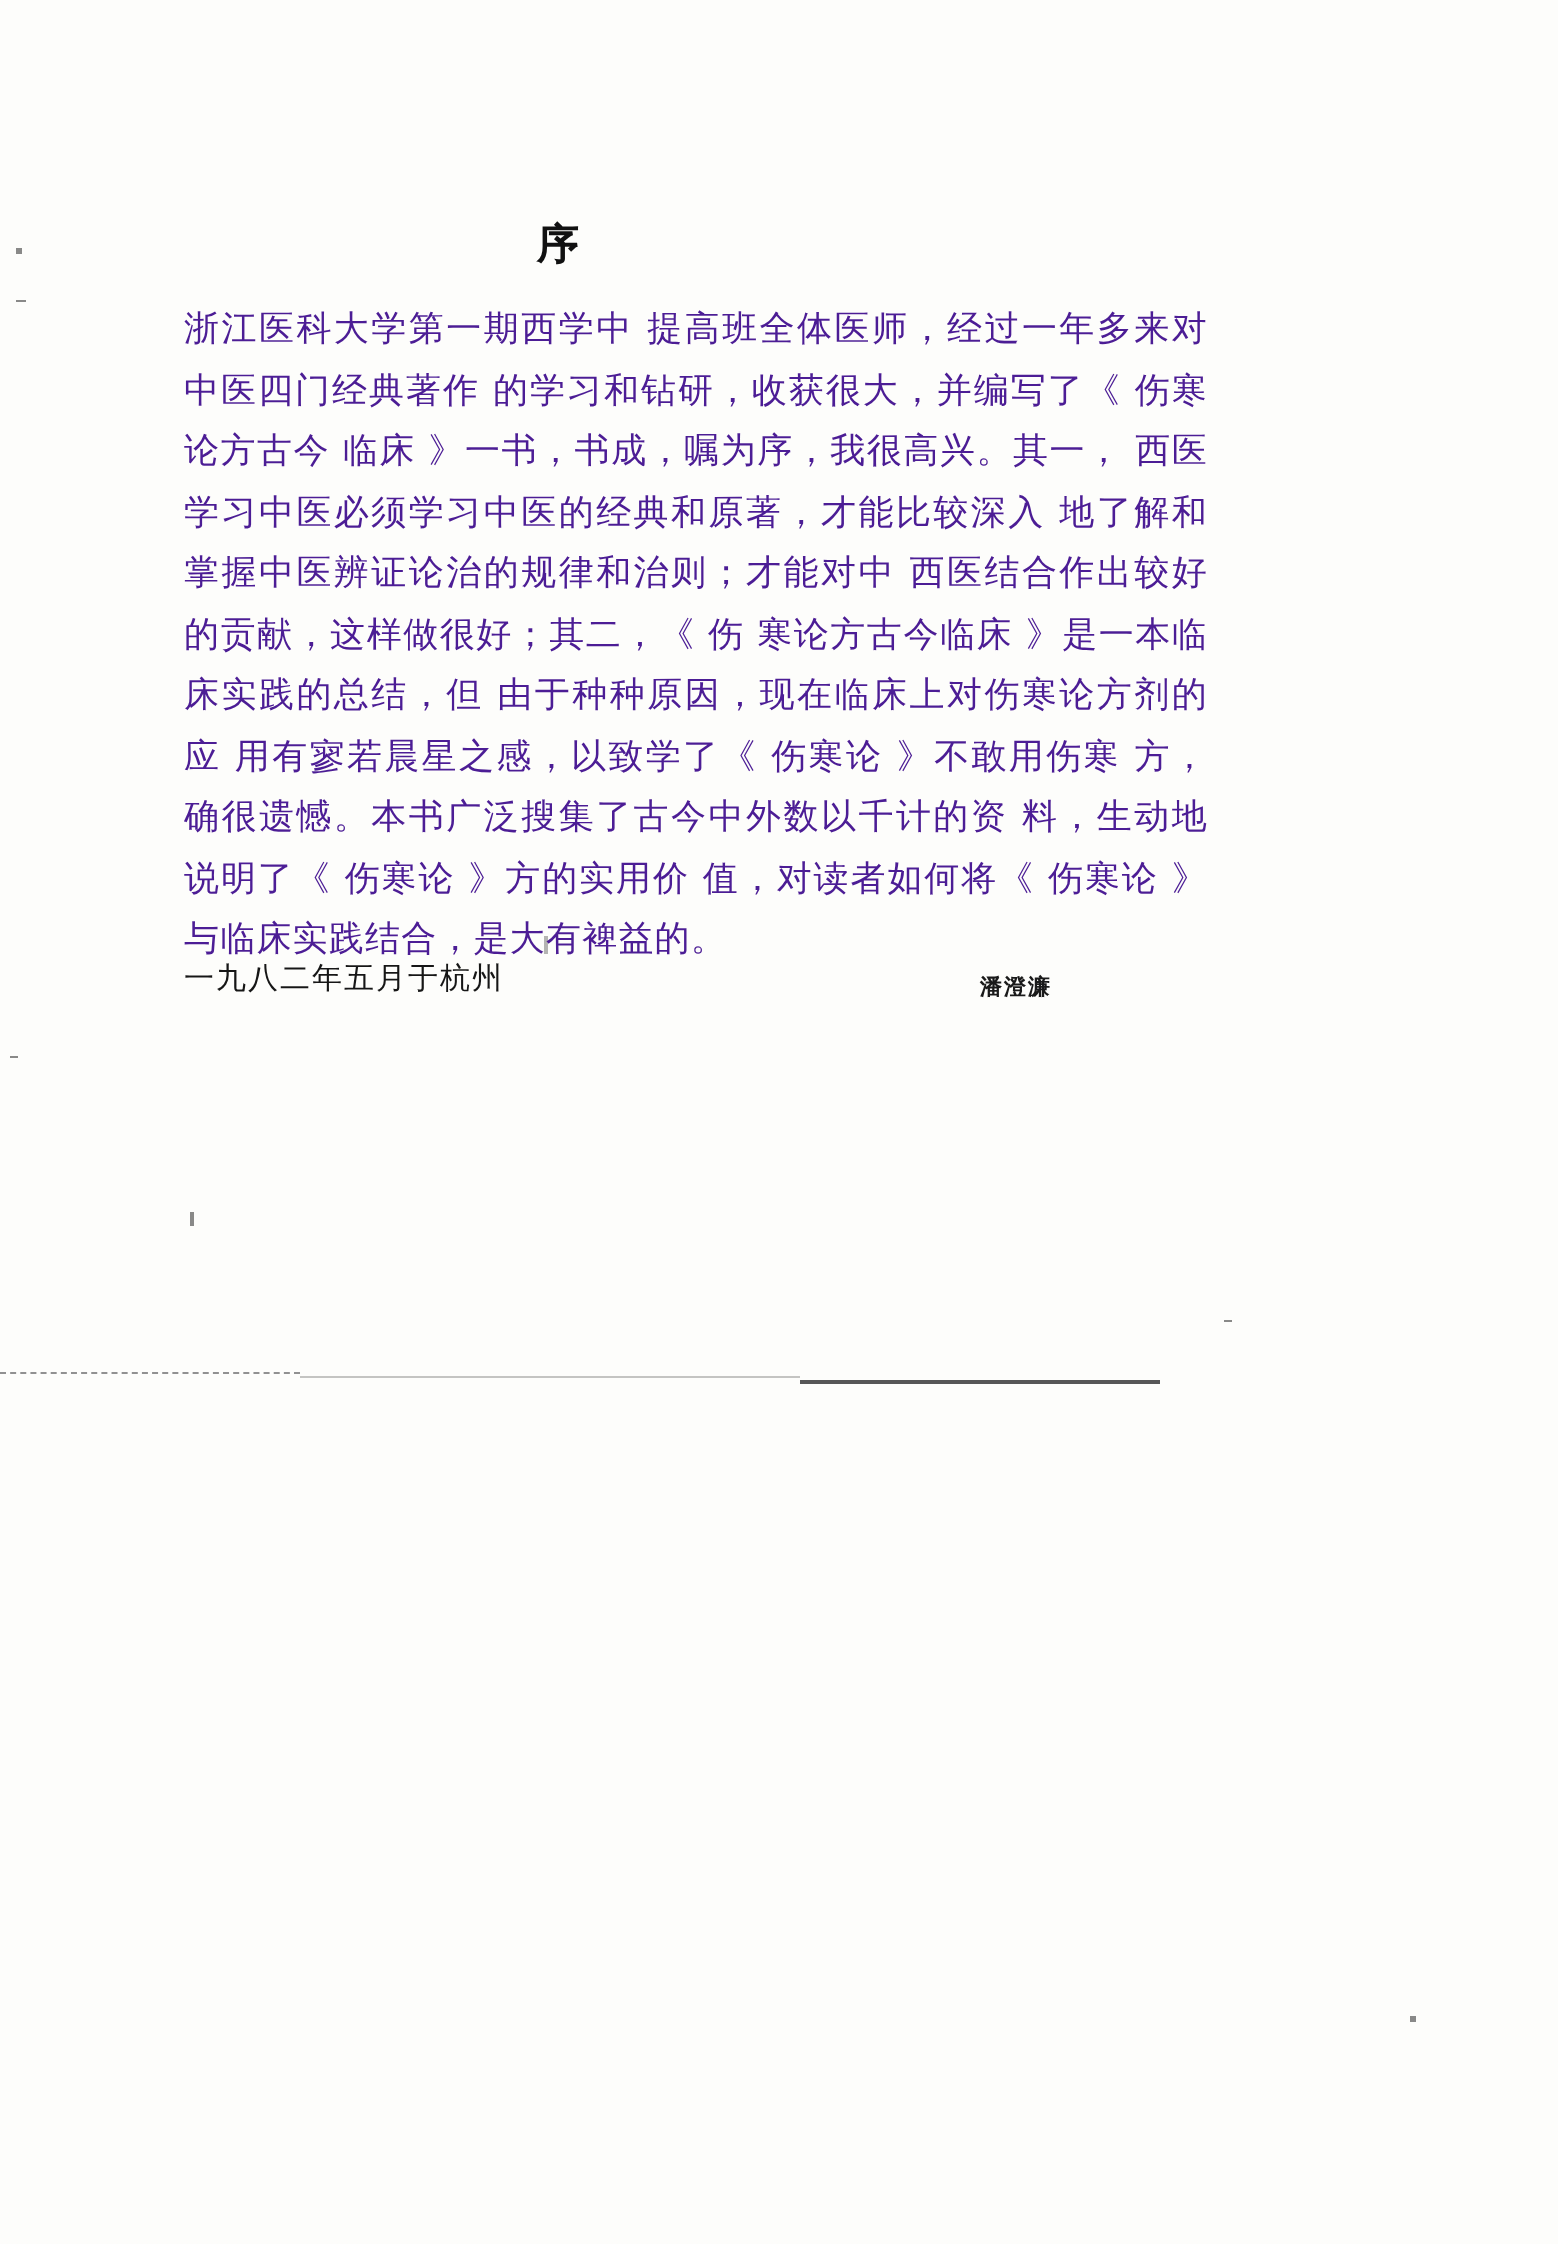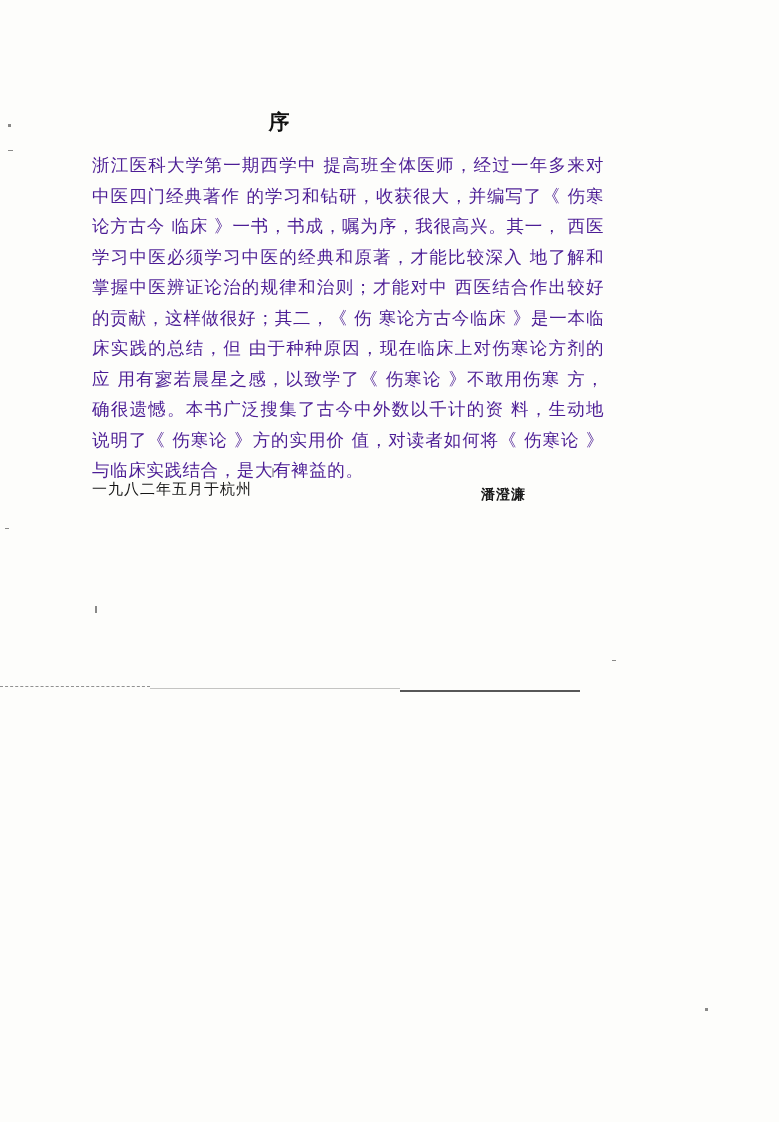--- a/index.html
+++ b/index.html
@@ -61,21 +61,21 @@
     text-indent: 0;
     margin: 0;
   }
 
   .signature {
     position: absolute;
     left: 92px;
     top: 486px;
     width: 512px;
     text-align: right;
-    font-size: 14px;
+    font-size: 11px;
     font-weight: bold;
     letter-spacing: 1px;
     color: #1a1a1a;
     padding-right: 78px;
     box-sizing: border-box;
   }
 
   .date-line {
     position: absolute;
     left: 92px;

